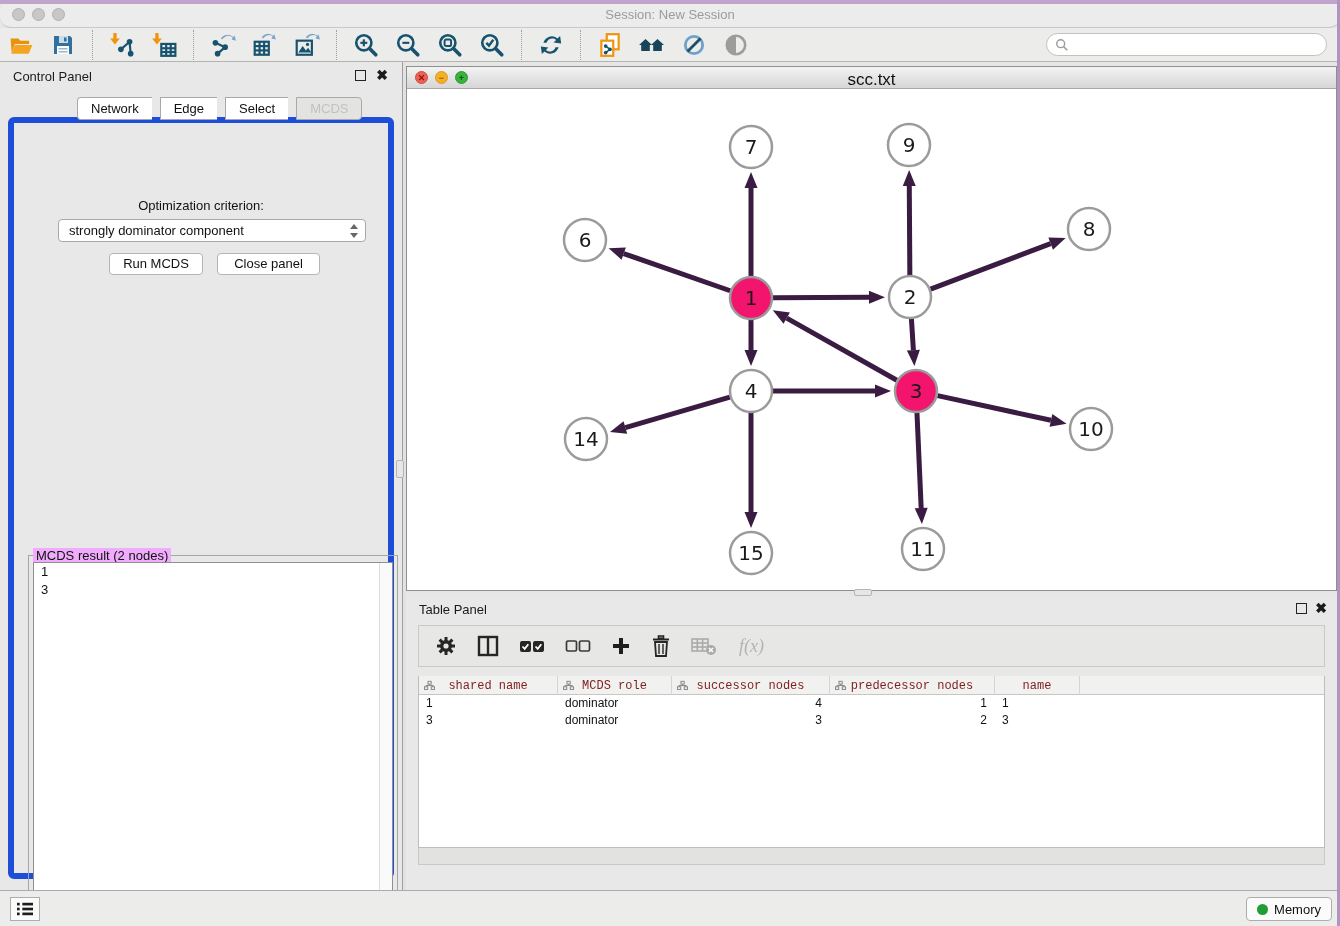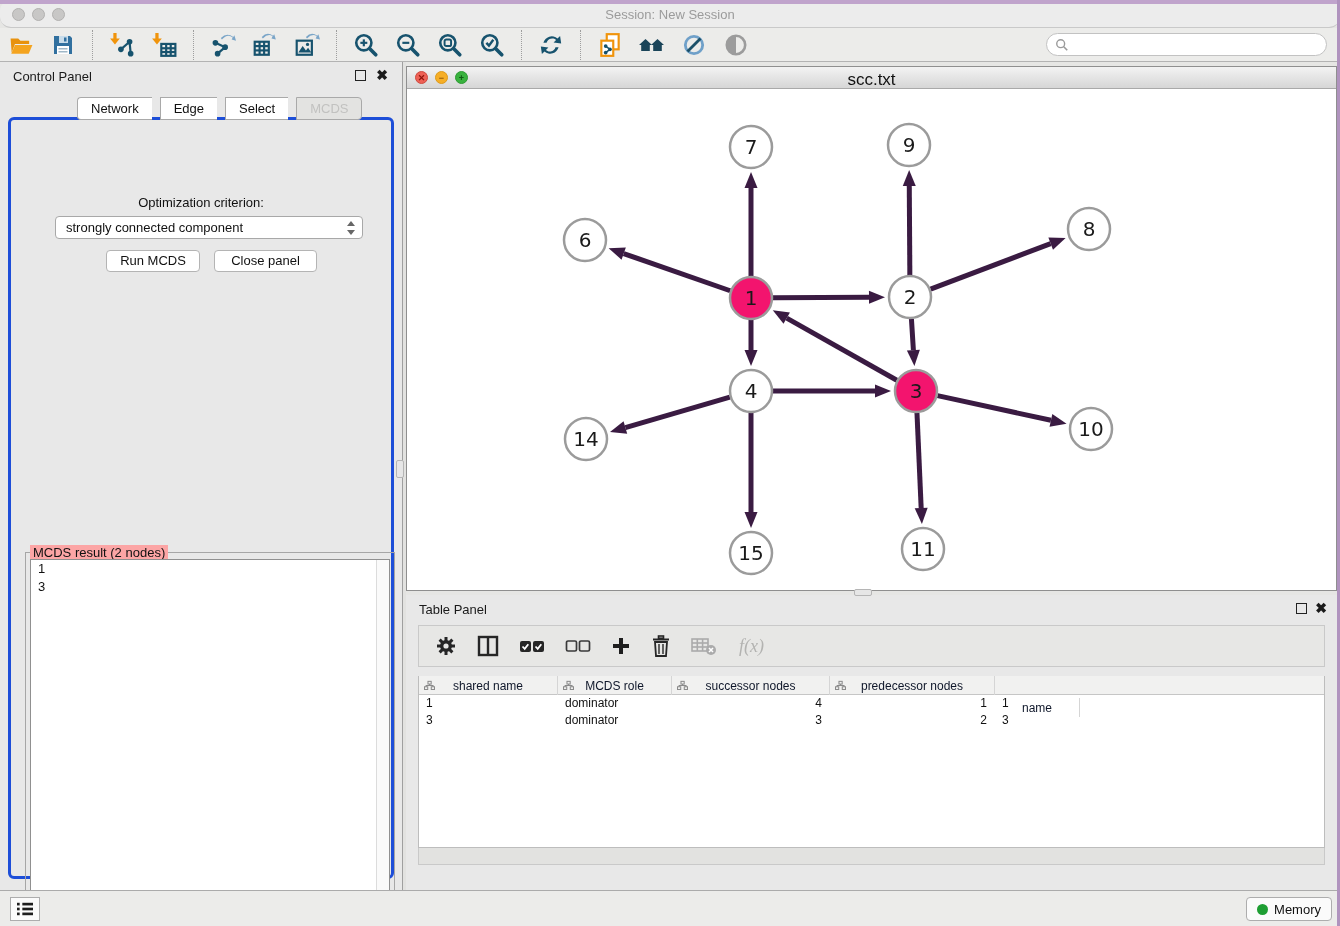--- a/index.html
+++ b/index.html
@@ -29,30 +29,30 @@
   .panel-close { position:absolute; top:5px; font-size:14px; font-weight:bold; color:#1A1A1A; line-height:16px; }
   #cp-float { right:36px; } #cp-close { right:14px; }
 
   .tabbar { display:flex; position:absolute; z-index:3;gap:8px; }
   .tab { background:#FFF; border:1px solid #A9A9A9; border-right:none; font-size:13px; color:#111; padding:3px 13px; line-height:15px; white-space:nowrap; }
   .tab:first-child { border-radius:4px 0 0 4px; }
   .tab:last-child { border-right:1px solid #A9A9A9; border-radius:0 4px 4px 0; }
   .tab.active { background:#E3E3E1; color:#C2C2C0; }
   #cp-tabs { left:77px; top:35px; }
 
-  #cp-content { position:absolute; left:8px; top:55px; width:386px; height:762px; border:3px solid #1d4ed8; border-radius:6px; background:#E8E8E8; }
+  #cp-content { position:absolute; left:8px; top:55px; width:386px; height:762px; border:6px solid #1d4ed8; border-radius:6px; background:#E8E8E8; }
   #opt-label { position:absolute; left:0; width:100%; top:75px; text-align:center; font-size:13px; color:#111; }
   #criterion-select { position:absolute; left:44px; top:96px; width:308px; height:23px; background:#FFF; border:1px solid #A8A8A8; border-radius:4px; display:flex; align-items:center; font-size:13px; padding-left:10px; color:#111; }
   #criterion-select .chev { position:absolute; right:6px; top:3px; }
   .cp-btn { position:absolute; top:130px; height:22px; background:#FFF; border:1px solid #B4B4B4; border-radius:4px; font-size:13px; color:#111; text-align:center; line-height:20px; }
   #run-btn { left:95px; width:94px; }
   #close-btn { left:203px; width:103px; }
 
   #result-fieldset { position:absolute; left:14px; top:432px; width:370px; height:380px; border:1px solid #A6A6A6; padding:4px; }
-  #result-legend { position:absolute; left:4px; top:-8px; background:#fca5a5; font-size:13px; color:#111; padding:0 3px; }
+  #result-legend { position:absolute; left:4px; top:-8px; background:#f0abfc; font-size:13px; color:#111; padding:0 3px; }
   #result-list { position:absolute; left:4px; top:6px; right:4px; bottom:4px; background:#FFF; border:1px solid #909090; font-size:13px; color:#111; }
   #result-list .scroll { position:absolute; right:0; top:0; bottom:0; width:13px; background:#FAFAFA; border-left:1px solid #DCDCDC; }
   .result-item { padding:1px 0 1px 7px; line-height:16px; }
 
   
   #v-split { position:absolute; left:402px; top:62px; width:4px; height:828px; background:#E2E2E0; border-left:1px solid #9F9F9F; }
   #v-handle { position:absolute; left:396px; top:460px; width:8px; height:18px; background:#E6E6E6; border:1px solid #B5B5B5; border-radius:2px; z-index:5;}
   #h-handle { position:absolute; left:854px; top:589px; width:18px; height:7px; background:#E6E6E6; border:1px solid #B5B5B5; border-radius:2px; z-index:5;}
 
   
@@ -66,21 +66,21 @@
   #net-canvas { position:absolute; left:0; top:22px; width:929px; height:501px; background:#FFF; overflow:hidden; }
 
   
   #table-panel { position:absolute; left:406px; top:595px; width:931px; height:295px; background:#E8E8E8; }
   #tp-float { right:30px; } #tp-close { right:10px; }
   #tp-toolbar { position:absolute; left:12px; top:30px; width:907px; height:42px; background:#E7E7E5; border:1px solid #C9C9C9; display:flex; align-items:center; }
   .tp-icon { margin-left:20px; display:flex; align-items:center; }
   #fx-label { font-family:"Liberation Serif", serif; font-style:italic; font-size:18px; color:#B3B3B1; margin-left:22px; }
   #tp-table { position:absolute; left:12px; top:81px; width:907px; height:172px; background:#FFF; border:1px solid #BDBDBD; border-top:none; overflow:hidden; }
   #tp-header { display:flex; height:19px; background:#F1F1F0; border-bottom:1px solid #C6C6C6; }
-  .th { position:relative; display:flex; align-items:center; justify-content:center; font-size:12px; color:#0f172a; border-right:1px solid #D5D5D5; height:19px; }
+  .th { position:relative; display:flex; align-items:center; justify-content:center; font-size:12px; color:#7f1d1d; border-right:1px solid #D5D5D5; height:19px;font-family:Liberation Mono, monospace; }
   .th .tree { position:absolute; left:5px; top:4px; }
   .tr { display:flex; height:17px; }
   .td { font-size:12px; color:#111; line-height:17px; padding:0 8px 0 7px; white-space:nowrap; overflow:hidden; }
   #tp-gray { position:absolute; left:12px; top:253px; width:907px; height:17px; background:#E2E2E0; border:1px solid #C9C9C9; border-top:none;}
   #tp-tabs { left:50%; transform:translateX(-50%); top:270px; }
 
   
   #statusbar { position:absolute; left:0; top:890px; width:1340px; height:36px; background:#ECECEA; border-top:1px solid #ABABAB; }
   #list-btn { position:absolute; left:10px; top:6px; width:30px; height:24px; background:#FBFBFB; border:1px solid #ADADAD; display:flex; align-items:center; justify-content:center; }
   #memory-btn { position:absolute; right:8px; top:6px; height:24px; background:#FBFBFB; border:1px solid #ADADAD; border-radius:4px; display:flex; align-items:center; padding:0 10px; font-size:13px; color:#111; }
@@ -270,21 +270,21 @@
   </div>
   <div class="tabbar" id="cp-tabs">
       <div class="tab">Network</div>
       <div class="tab">Edge</div>
       <div class="tab">Select</div>
       <div class="tab active">MCDS</div>
     </div>
   <div id="cp-content">
     <div id="opt-label">Optimization criterion:</div>
     <div id="criterion-select">
-      <span>strongly connected component</span>
+      <span>strongly dominator component</span>
       <svg class="chev" width="10" height="16" viewBox="0 0 10 16">
         <path d="M5 1 l4 5 H1 z" fill="#666"></path>
           <path d="M5 15 l-4-5 h8 z" fill="#666"></path>
       </svg>
     </div>
     <div class="cp-btn" id="run-btn">Run MCDS</div>
     <div class="cp-btn" id="close-btn">Close panel</div>
     <div id="result-fieldset">
       <div id="result-legend">MCDS result (2 nodes)</div>
       <div id="result-list">
@@ -522,21 +522,21 @@
           <svg class="tree" width="11" height="11" viewBox="0 0 13 11">
             <g fill="none" stroke="#8A8A8A" stroke-width="1.2">
               <rect x="4.7" y="0.6" width="3.8" height="3.2"></rect>
               <rect x="0.6" y="7" width="3.8" height="3.2"></rect>
               <rect x="8.6" y="7" width="3.8" height="3.2"></rect>
               <path d="M6.6 3.8 v1.7 M2.5 7 V5.5 h8.2 V7"></path>
             </g>
           </svg>
           <span>predecessor nodes</span>
         </div>
-        <div class="th" style="width: 85px; margin-top: 22px;">
+        <div class="th" style="width: 85px;">
           <span>name</span>
         </div>
       </div>
     <div id="tp-body">
         <div class="tr">
           <div class="td" style="width: 139px; text-align: left;">1</div>
           <div class="td" style="width: 114px; text-align: left;">dominator</div>
           <div class="td" style="width: 158px; text-align: right;">4</div>
           <div class="td" style="width: 165px; text-align: right;">1</div>
           <div class="td" style="width: 85px; text-align: left;">1</div>

